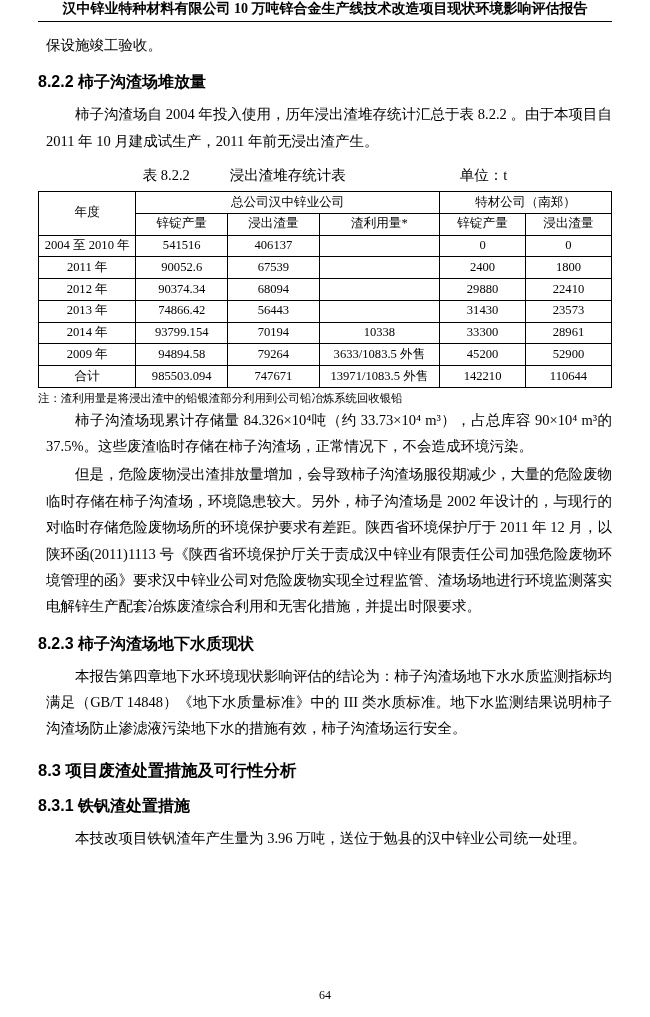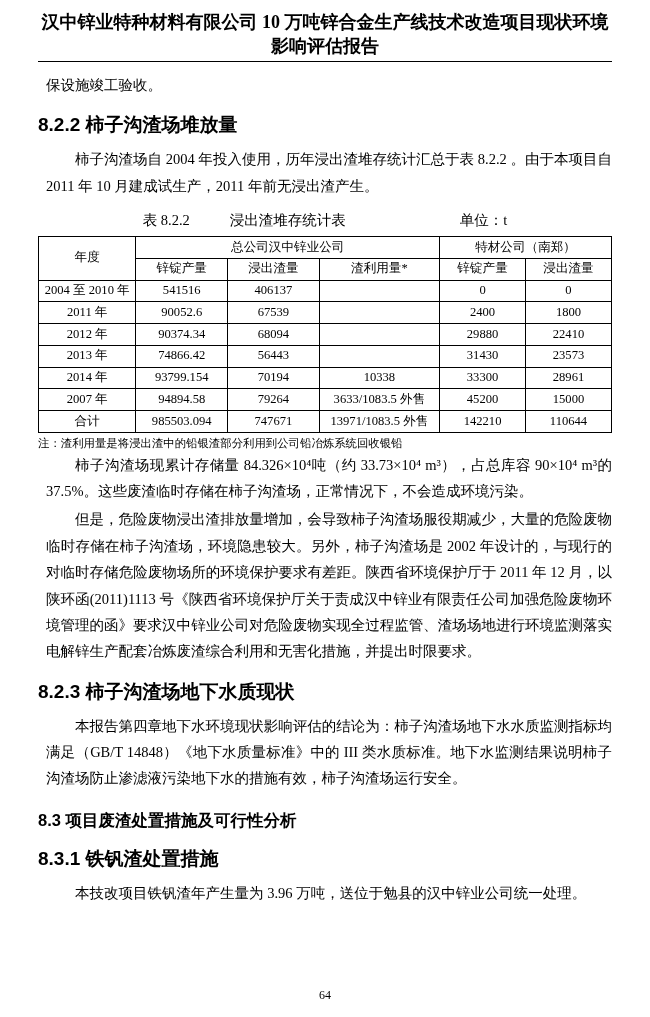--- a/index.html
+++ b/index.html
@@ -17,42 +17,41 @@
   }
   .page {
     width: 650px;
     height: 1017px;
     position: relative;
     box-sizing: border-box;
     padding: 0 38px;
   }
   .header {
     text-align: center;
-    font-size: 18px;
+    font-size: 14px;
     font-weight: bold;
     letter-spacing: 0px;
-    padding-top: 10px;
     padding-bottom: 3px;
   }
   .header-rule {
     border-bottom: 1.2px solid #000;
     margin-bottom: 10px;
   }
   p.body-text {
     font-size: 14.5px;
     line-height: 1.82;
     margin: 0 0 2px 8px;
     text-align: justify;
     text-justify: inter-ideograph;
   }
   p.indent {
     text-indent: 2em;
   }
   h3.head3 {
-    font-size: 19px;
+    font-size: 16px;
     font-weight: bold;
     margin: 14px 0 8px 0;
     font-family: "Liberation Sans", sans-serif;
   }
   h2.head2 {
     font-size: 16.5px;
     font-weight: bold;
     margin: 18px 0 10px 0;
     font-family: "Liberation Sans", sans-serif;
   }
@@ -174,26 +173,26 @@
       </tr>
       <tr>
         <td>2014 年</td>
         <td>93799.154</td>
         <td>70194</td>
         <td>10338</td>
         <td>33300</td>
         <td>28961</td>
       </tr>
       <tr>
-        <td>2007 年</td>
+        <td>2009 年</td>
         <td>94894.58</td>
         <td>79264</td>
         <td>3633/1083.5 外售</td>
         <td>45200</td>
-        <td>15000</td>
+        <td>52900</td>
       </tr>
       <tr>
         <td>合计</td>
         <td>985503.094</td>
         <td>747671</td>
         <td>13971/1083.5 外售</td>
         <td>142210</td>
         <td>110644</td>
       </tr>
     </tbody>

